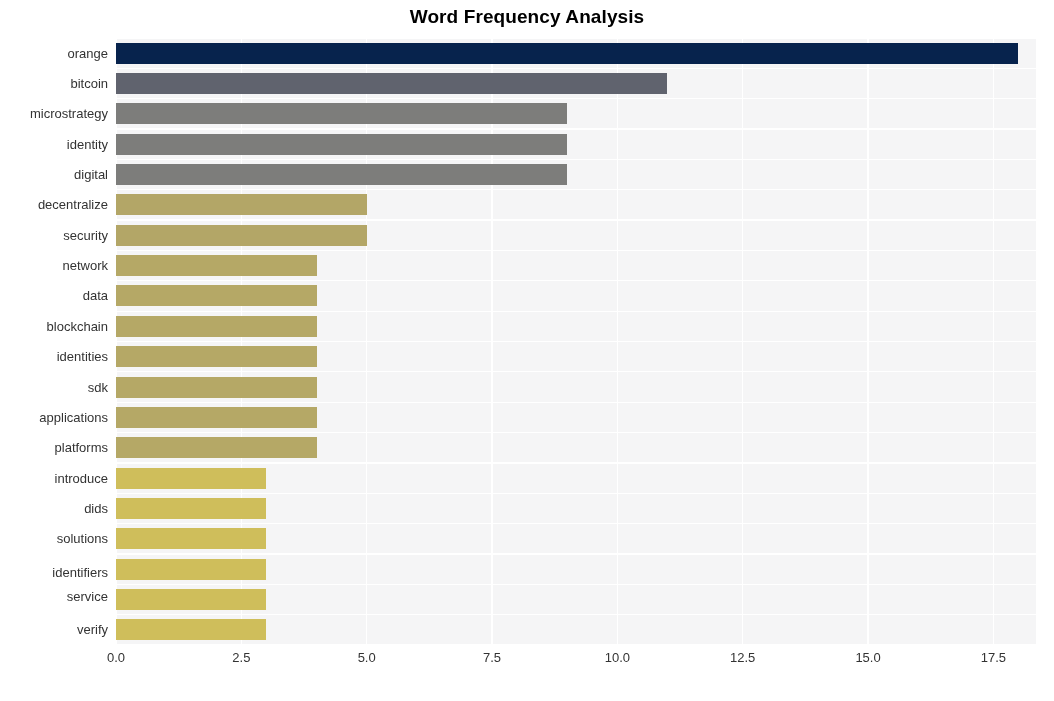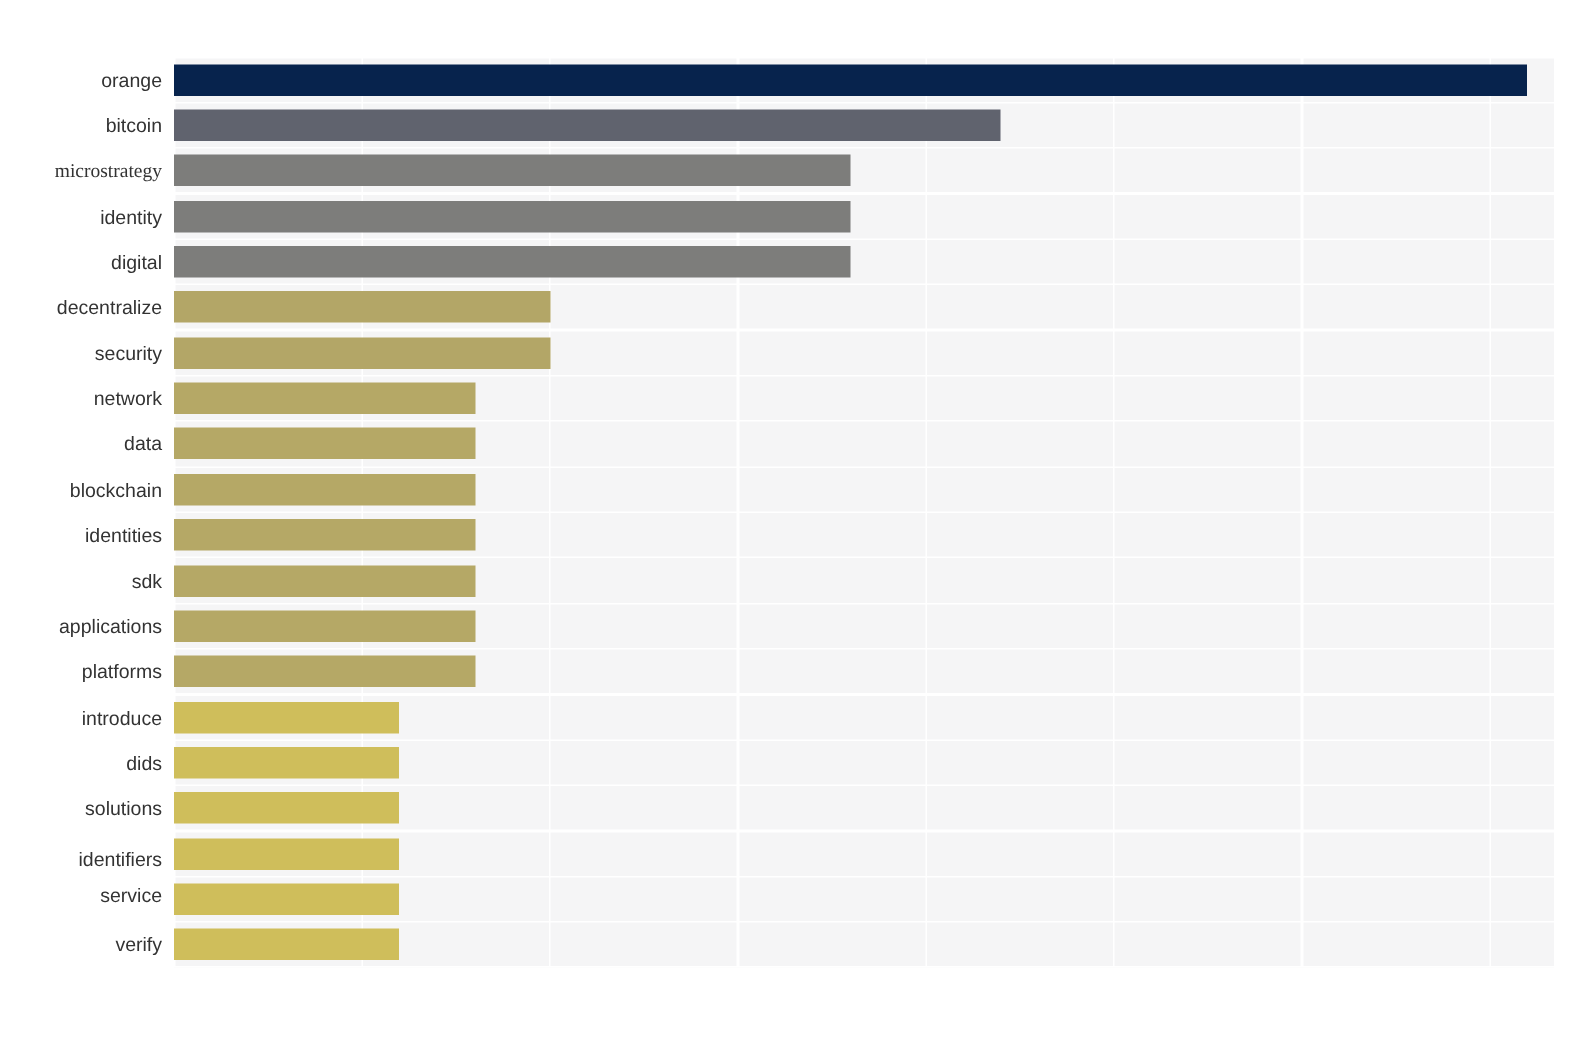--- a/index.html
+++ b/index.html
@@ -113,20 +113,21 @@
     text-align: center;
     font-size: 13.5px;
     color: #333333;
   }
 </style>
 </head>
 <body>
 
 <div id="figure">
 
+  <div id="chart-title">Word Frequency Analysis</div>
 
   <div id="plot-area">
     <div id="gridlines-v">
         <div class="gridline-v" style="left: -0.65px;"></div>
         <div class="gridline-v" style="left: 124.691px;"></div>
         <div class="gridline-v" style="left: 250.031px;"></div>
         <div class="gridline-v" style="left: 375.372px;"></div>
         <div class="gridline-v" style="left: 500.712px;"></div>
         <div class="gridline-v" style="left: 626.053px;"></div>
         <div class="gridline-v" style="left: 751.394px;"></div>
@@ -175,35 +176,45 @@
         <div class="bar" title="solutions: 3" style="width: 150.409px; top: 490.275px; background: rgb(207, 190, 91);"></div>
         <div class="bar" title="identifiers: 3" style="width: 150.409px; top: 520.625px; background: rgb(207, 190, 91);"></div>
         <div class="bar" title="service: 3" style="width: 150.409px; top: 550.975px; background: rgb(207, 190, 91);"></div>
         <div class="bar" title="verify: 3" style="width: 150.409px; top: 581.325px; background: rgb(207, 190, 91);"></div>
       </div>
   </div>
 
   <div id="y-axis-labels">
       <div class="y-tick-label" style="top: 4.675px;">orange</div>
       <div class="y-tick-label" style="top: 35.025px;">bitcoin</div>
-      <div class="y-tick-label" style="top: 65.375px; font-family: Liberation Serif, serif;">microstrategy</div>
+      <div class="y-tick-label" style="top: 65.375px;">microstrategy</div>
       <div class="y-tick-label" style="top: 95.725px;">identity</div>
       <div class="y-tick-label" style="top: 126.075px; margin-left: 43px;">digital</div>
       <div class="y-tick-label" style="top: 156.425px;">decentralize</div>
       <div class="y-tick-label" style="top: 186.775px;">security</div>
       <div class="y-tick-label" style="top: 217.125px;">network</div>
       <div class="y-tick-label" style="top: 247.475px;">data</div>
       <div class="y-tick-label" style="top: 277.825px;">blockchain</div>
       <div class="y-tick-label" style="top: 308.175px;">identities</div>
       <div class="y-tick-label" style="top: 338.525px;">sdk</div>
       <div class="y-tick-label" style="top: 368.875px;">applications</div>
       <div class="y-tick-label" style="top: 399.225px;">platforms</div>
       <div class="y-tick-label" style="top: 429.575px;">introduce</div>
       <div class="y-tick-label" style="top: 459.925px;">dids</div>
       <div class="y-tick-label" style="top: 490.275px;">solutions</div>
       <div class="y-tick-label" style="top: 524px;">identifiers</div>
       <div class="y-tick-label" style="top: 548px; padding-left: 48px;">service</div>
       <div class="y-tick-label" style="top: 581.325px;">verify</div>
     </div>
 
+  <div id="x-axis-labels">
+      <div class="x-tick-label" style="left: 116px;">0.0</div>
+      <div class="x-tick-label" style="left: 241.341px;">2.5</div>
+      <div class="x-tick-label" style="left: 366.681px;">5.0</div>
+      <div class="x-tick-label" style="left: 492.022px;">7.5</div>
+      <div class="x-tick-label" style="left: 617.362px;">10.0</div>
+      <div class="x-tick-label" style="left: 742.703px;">12.5</div>
+      <div class="x-tick-label" style="left: 868.044px;">15.0</div>
+      <div class="x-tick-label" style="left: 993.384px;">17.5</div>
+    </div>
 
 
 </div>
 
 </body></html>

